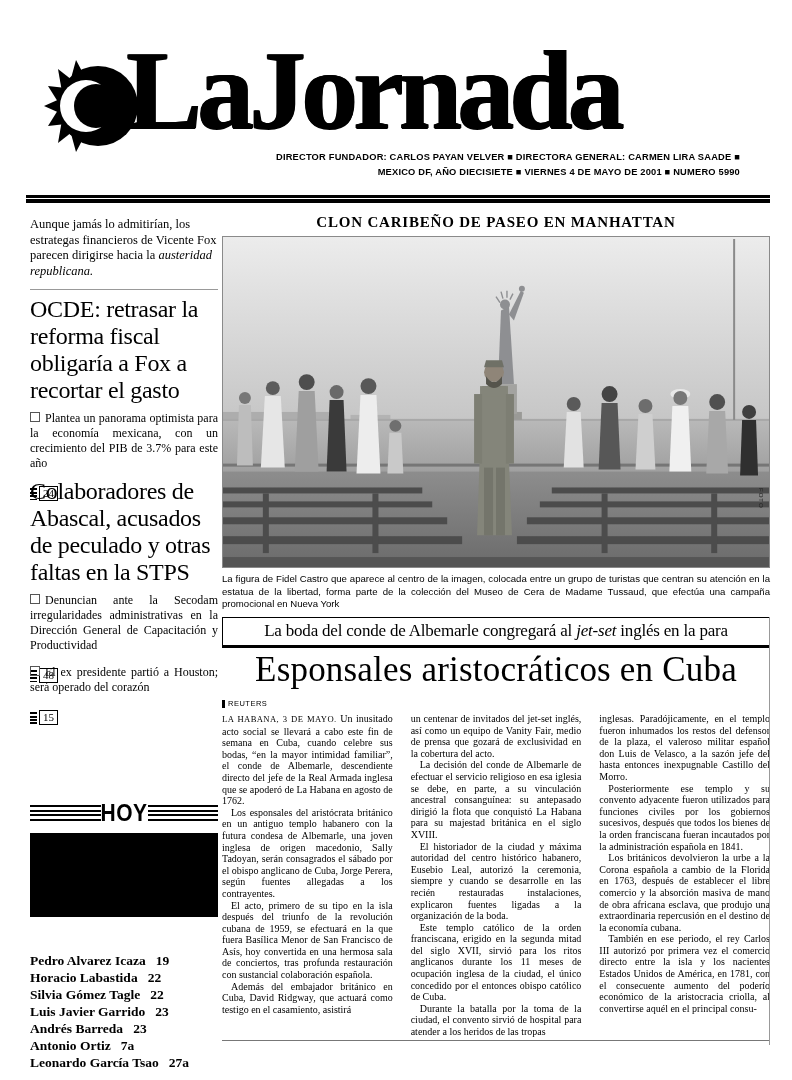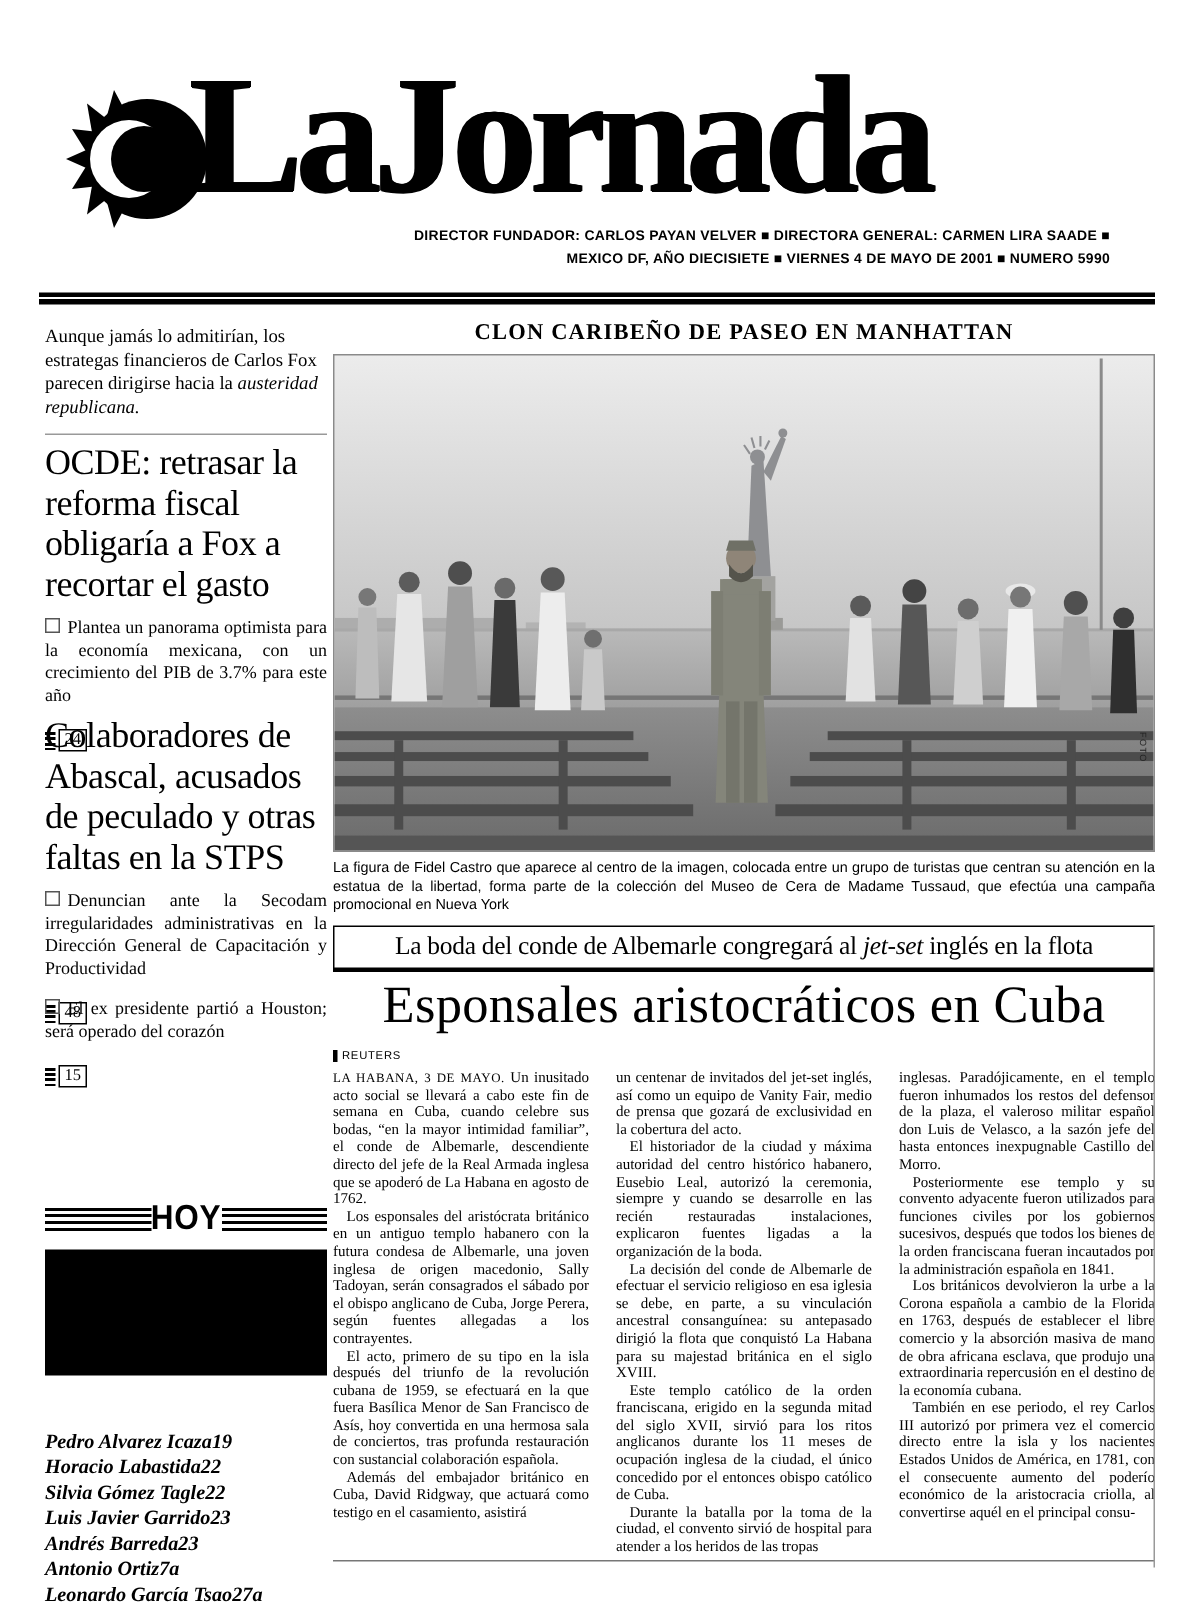--- a/index.html
+++ b/index.html
@@ -35,21 +35,21 @@
   .page-ref-num{font-size:11px;border:1px solid #000;padding:0 3px;line-height:13px;}
   .hoy{top:801px;}
   .banner-lines{flex:1;height:16px;background:repeating-linear-gradient(#000 0 2px,#fff 2px 4.6px);}
   .hoy-row{display:flex;align-items:center;gap:0;}
   .hoy-label{font-family:"Liberation Sans",sans-serif;font-weight:bold;font-size:21px;letter-spacing:0.5px;
     transform:scaleY(1.1);}
   .black-box{top:833px;height:84px;background:#000;}
   .opinion-head{top:926px;}
   .opinion-row{display:flex;align-items:center;gap:7px;}
   .opinion-list{top:952px;font-weight:bold;font-size:13.5px;line-height:17px;}
-  .op-item{display:flex;font-style:italic;}
+  .op-item{display:flex;gap:10px;}
   .op-name{white-space:nowrap;}
 
   
   .main{position:absolute;left:222px;top:0;width:548px;height:1080px;}
   .overline{position:absolute;top:214px;width:548px;text-align:center;font-weight:bold;font-size:15px;letter-spacing:0.8px;}
   .photo{position:absolute;top:236px;width:548px;height:332px;border:1px solid #8a8a8a;box-sizing:border-box;background:#cfcfcf;}
   .photo svg{display:block;width:100%;height:100%;}
   .photo-credit{position:absolute;top:488px;left:536px;writing-mode:vertical-rl;font-family:"Liberation Sans",sans-serif;
     font-size:6px;letter-spacing:1px;color:#222;}
   .caption{position:absolute;top:573px;width:548px;font-family:"Liberation Sans",sans-serif;font-size:9.6px;line-height:12.5px;text-align:justify;}
@@ -94,21 +94,21 @@
   <div class="pub-lines">
     <div>DIRECTOR FUNDADOR: CARLOS PAYAN VELVER ■ DIRECTORA GENERAL: CARMEN LIRA SAADE ■</div>
     <div>MEXICO DF, AÑO DIECISIETE ■ VIERNES 4 DE MAYO DE 2001 ■ NUMERO 5990</div>
   </div>
   <div class="double-rule"></div>
 
   <div class="sidebar">
 
     <div class="sb-block rayuela">
       <div class="rayuela-text">
-        <span>Aunque jamás lo admitirían, los estrategas financieros de Carlos Fox parecen dirigirse hacia la </span><i>austeridad republicana.</i>
+        <span>Aunque jamás lo admitirían, los estrategas financieros de Vicente Fox parecen dirigirse hacia la </span><i>austeridad republicana.</i>
       </div>
     </div>
 
     <div class="sb-block story1">
       <div class="sb-headline">OCDE: retrasar la reforma fiscal obligaría a Fox a recortar el gasto</div>
       <div class="sb-deck">
         <span class="deck-bullet"></span><span>Plantea un panorama optimista para la economía mexicana, con un crecimiento del PIB de 3.7% para este año</span>
       </div>
       <div class="page-ref">
         <span class="page-ref-icon"></span>
@@ -279,41 +279,41 @@
             <rect x="490" y="258" width="6" height="60"></rect>
         </g>
         <rect x="0" y="322" width="548" height="10" fill="#555"></rect>
       </svg>
     </div>
     <div class="photo-credit">FOTO</div>
 
     <div class="caption">La figura de Fidel Castro que aparece al centro de la imagen, colocada entre un grupo de turistas que centran su atención en la estatua de la libertad, forma parte de la colección del Museo de Cera de Madame Tussaud, que efectúa una campaña promocional en Nueva York</div>
 
     <div class="kicker">
-      <span>La boda del conde de Albemarle congregará al </span><i>jet-set</i><span> inglés en la flota</span>
+      <span>La boda del conde de Albemarle congregará al </span><i>jet-set</i><span> inglés en la para</span>
     </div>
 
     <div class="headline">Esponsales aristocráticos en Cuba</div>
 
     <div class="byline">
       <span class="byline-bar"></span>
       <span>REUTERS</span>
     </div>
 
     <div class="columns">
       <div class="col">
         <p class="first"><span class="dateline">LA HABANA, 3 DE MAYO.</span><span> Un inusitado acto social se llevará a cabo este fin de semana en Cuba, cuando celebre sus bodas, “en la mayor intimidad familiar”, el conde de Albemarle, descendiente directo del jefe de la Real Armada inglesa que se apoderó de La Habana en agosto de 1762.</span></p>
         <p>Los esponsales del aristócrata británico en un antiguo templo habanero con la futura condesa de Albemarle, una joven inglesa de origen macedonio, Sally Tadoyan, serán consagrados el sábado por el obispo anglicano de Cuba, Jorge Perera, según fuentes allegadas a los contrayentes.</p>
         <p>El acto, primero de su tipo en la isla después del triunfo de la revolución cubana de 1959, se efectuará en la que fuera Basílica Menor de San Francisco de Asís, hoy convertida en una hermosa sala de conciertos, tras profunda restauración con sustancial colaboración española.</p>
         <p>Además del embajador británico en Cuba, David Ridgway, que actuará como testigo en el casamiento, asistirá</p>
       </div>
       <div class="col">
         <p class="first">un centenar de invitados del jet-set inglés, así como un equipo de Vanity Fair, medio de prensa que gozará de exclusividad en la cobertura del acto.</p>
+        <p>La decisión del conde de Albemarle de efectuar el servicio religioso en esa iglesia se debe, en parte, a su vinculación ancestral consanguínea: su antepasado dirigió la flota que conquistó La Habana para su majestad británica en el siglo XVIII.</p>
         <p>El historiador de la ciudad y máxima autoridad del centro histórico habanero, Eusebio Leal, autorizó la ceremonia, siempre y cuando se desarrolle en las recién restauradas instalaciones, explicaron fuentes ligadas a la organización de la boda.</p>
-        <p>La decisión del conde de Albemarle de efectuar el servicio religioso en esa iglesia se debe, en parte, a su vinculación ancestral consanguínea: su antepasado dirigió la flota que conquistó La Habana para su majestad británica en el siglo XVIII.</p>
         <p>Este templo católico de la orden franciscana, erigido en la segunda mitad del siglo XVII, sirvió para los ritos anglicanos durante los 11 meses de ocupación inglesa de la ciudad, el único concedido por el entonces obispo católico de Cuba.</p>
         <p>Durante la batalla por la toma de la ciudad, el convento sirvió de hospital para atender a los heridos de las tropas</p>
       </div>
       <div class="col">
         <p class="first">inglesas. Paradójicamente, en el templo fueron inhumados los restos del defensor de la plaza, el valeroso militar español don Luis de Velasco, a la sazón jefe del hasta entonces inexpugnable Castillo del Morro.</p>
         <p>Posteriormente ese templo y su convento adyacente fueron utilizados para funciones civiles por los gobiernos sucesivos, después que todos los bienes de la orden franciscana fueran incautados por la administración española en 1841.</p>
         <p>Los británicos devolvieron la urbe a la Corona española a cambio de la Florida en 1763, después de establecer el libre comercio y la absorción masiva de mano de obra africana esclava, que produjo una extraordinaria repercusión en el destino de la economía cubana.</p>
         <p>También en ese periodo, el rey Carlos III autorizó por primera vez el comercio directo entre la isla y los nacientes Estados Unidos de América, en 1781, con el consecuente aumento del poderío económico de la aristocracia criolla, al convertirse aquél en el principal consu-</p>
       </div>
     </div>

